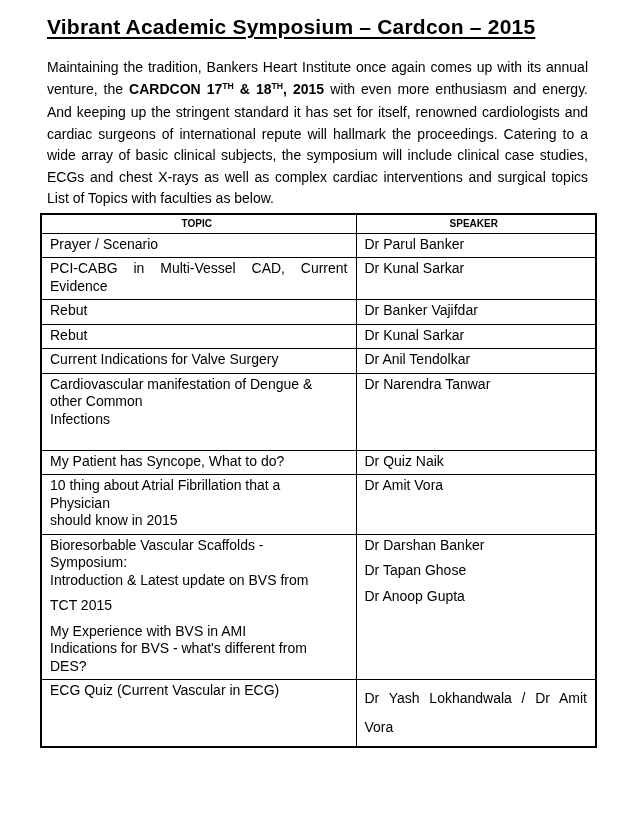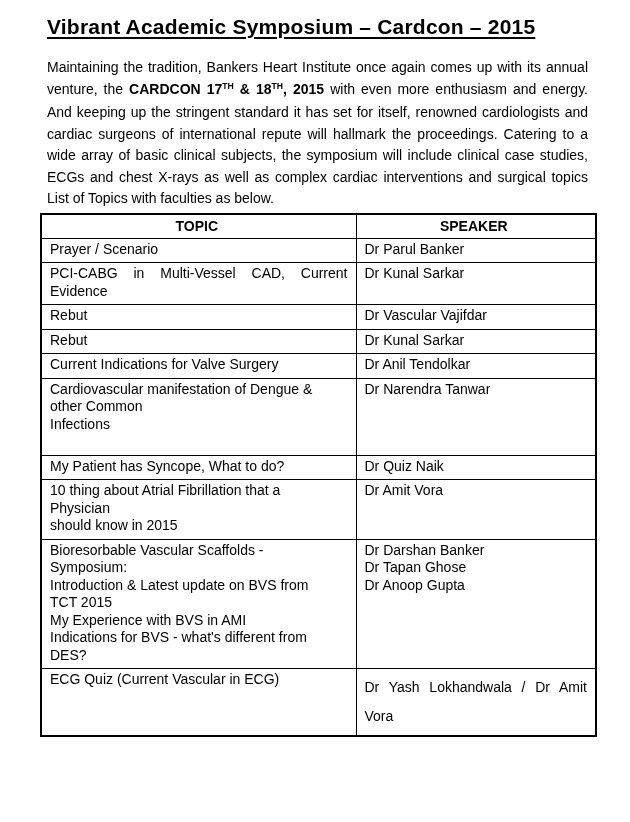--- a/index.html
+++ b/index.html
@@ -41,33 +41,33 @@
   table.topics {
     width: 555px;
     border-collapse: collapse;
     table-layout: fixed;
     border: 2px solid #000;
   }
   col.c1 { width: 315px; }
   col.c2 { width: 240px; }
   th, td { border: 1px solid #000; }
   th {
-    font-size: 14px;
+    font-size: 10px;
     font-weight: bold;
     text-align: center;
     padding: 3px 4px 4px 0;
   }
   td {
     font-size: 14px;
     vertical-align: top;
     padding: 2px 8px 4px 8px;
     line-height: 17.5px;
   }
   .para { white-space: pre-line; }
-  .para + .para { }
+  .para + .para { margin-top: 8px; }
   td.justify { text-align: justify; }
   td.spaced { line-height: 29px; padding-top: 4px; }
 </style>
 </head>
 <body>
 
 <div class="page">
   <h1 class="title">Vibrant Academic Symposium – Cardcon – 2015</h1>
 
   <p class="intro" id="intro"><span>Maintaining the tradition, Bankers Heart Institute once again comes up with its annual venture, the </span><span class="bold">CARDCON 17</span><sup class="bold">TH</sup><span class="bold"> &amp; 18</span><sup class="bold">TH</sup><span class="bold">, 2015</span><span> with even more enthusiasm and energy. And keeping up the stringent standard it has set for itself, renowned cardiologists and cardiac surgeons of international repute will hallmark the proceedings. Catering to a wide array of basic clinical subjects, the symposium will include clinical case studies, ECGs and chest X-rays as well as complex cardiac interventions and surgical topics List of Topics with faculties as below.</span></p>
@@ -98,21 +98,21 @@
           </td>
           <td>
             <div class="para">Dr Kunal Sarkar</div>
           </td>
         </tr>
         <tr>
           <td>
             <div class="para">Rebut</div>
           </td>
           <td>
-            <div class="para">Dr Vascular Vajifdar</div>
+            <div class="para">Dr Banker Vajifdar</div>
           </td>
         </tr>
         <tr>
           <td>
             <div class="para">Rebut</div>
           </td>
           <td>
             <div class="para">Dr Kunal Sarkar</div>
           </td>
         </tr>

